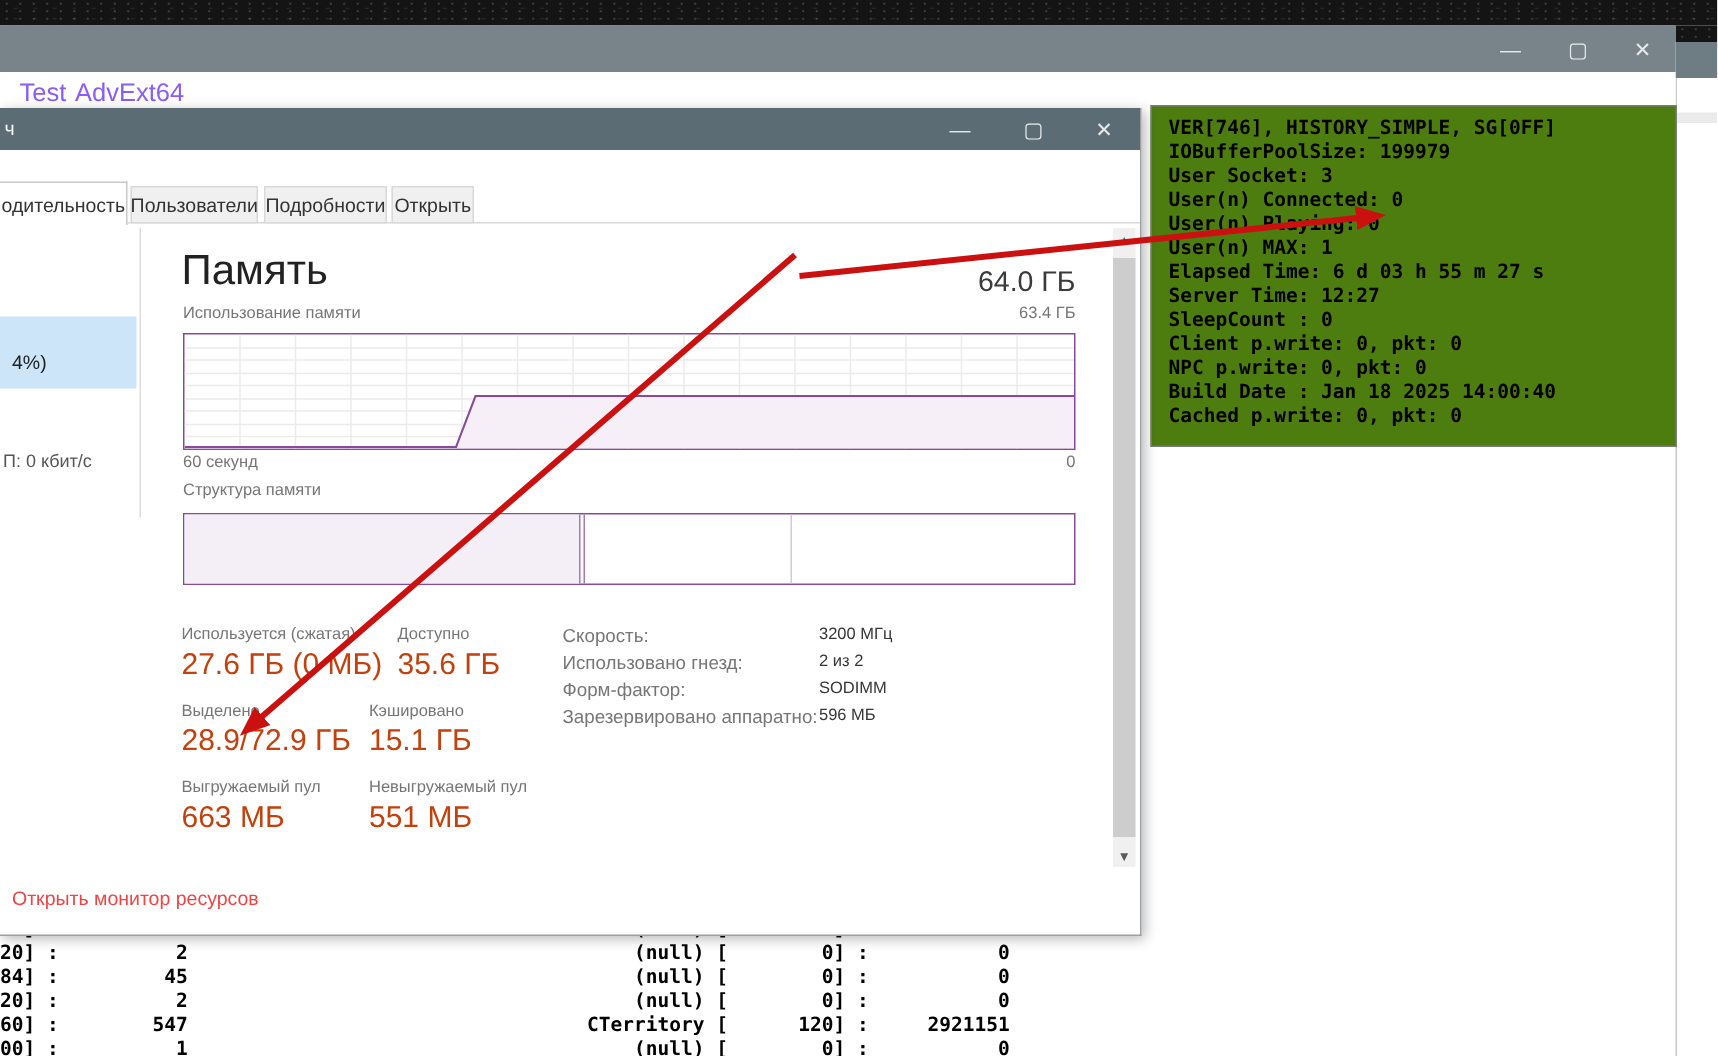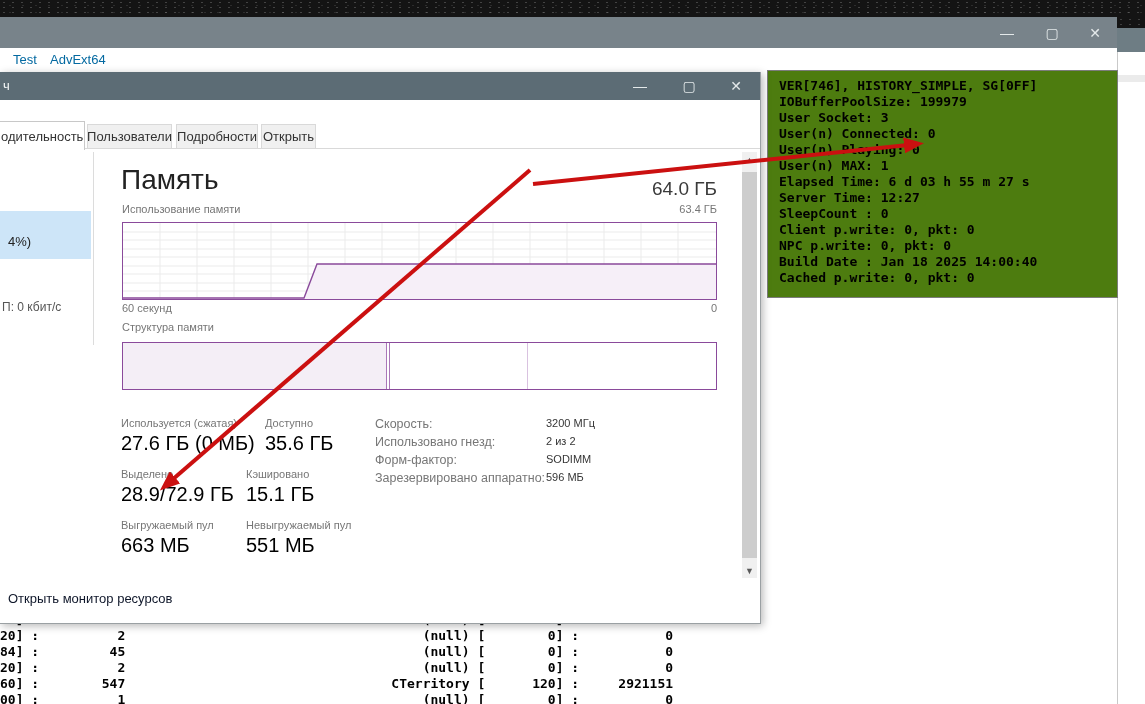--- a/index.html
+++ b/index.html
@@ -16,21 +16,21 @@
     background-image:radial-gradient(rgba(255,255,255,.18) 1px,transparent 1px);background-size:9px 5px;}
   .right-window-bar{left:1117px;top:28px;width:28px;height:24px;background:#6e7d84;}
   .right-window-strip{left:1117px;top:75px;width:28px;height:7px;background:#ebebeb;}
   .right-window-edge{left:1117px;top:52px;width:1px;height:652px;background:#c9c9c9;}
 
   
   .console-titlebar{left:0;top:17px;width:1117px;height:31px;background:#78838a;}
   .win-ctrl{position:absolute;top:0;height:100%;display:flex;align-items:center;justify-content:center;
             color:#e4e9ea;font-size:14px;width:34px;}
   .console-menubar{left:0;top:48px;width:1117px;height:24px;background:#fff;}
-  .menu-item{position:absolute;top:4px;font-size:13px;color:#0369a1;}
+  .menu-item{position:absolute;top:4px;font-size:17px;color:#8b5cf6;}
 
   .debug-panel{left:767px;top:70px;width:349px;height:226px;background:#4d7c0f;border:1px solid #7c7c7c;}
   .debug-panel pre{margin:0;padding:7px 0 0 11px;font-family:"DejaVu Sans Mono",monospace;
                    font-weight:bold;font-size:13px;line-height:16px;color:#000;}
   .console-output{left:0;top:612px;width:760px;}
   .console-output pre{margin:0;font-family:"DejaVu Sans Mono",monospace;font-weight:bold;
                       font-size:13px;line-height:16px;color:#000;}
 
   
   .tm{left:0;top:72px;width:760px;height:551px;background:#fff;z-index:10;
@@ -44,28 +44,28 @@
        display:flex;align-items:center;justify-content:center;}
   .tab.active{top:49px;height:29px;background:#fff;border:1px solid #c8c8c8;border-bottom:none;z-index:3;
               justify-content:flex-start;}
   .tab.inactive{top:52px;height:25px;background:#f0f0f0;border:1px solid #d9d9d9;}
 
   .sb-selected{left:0;top:139px;width:91px;height:48px;background:#cde5f8;}
   .sb-divider{left:93px;top:80px;width:1px;height:193px;background:#dcdcdc;}
 
   .h1{font-size:28px;color:#222;font-weight:normal;}
   .lbl{font-size:11px;color:#767676;}
-  .bigval{font-size:20px;color:#000000;}
+  .bigval{font-size:20px;color:#c2410c;}
   .chart{box-sizing:border-box;border:1px solid #8a4a9b;background:#fff;}
   .compbar{box-sizing:border-box;border:1px solid #8a4a9b;background:#fff;}
   .seg1{position:absolute;left:0;top:0;height:100%;width:263px;background:#f4eef6;}
   .divline{position:absolute;top:0;height:100%;width:1px;}
   .detail-lbl{font-size:12.5px;color:#767676;}
   .detail-val{font-size:11px;color:#363636;}
-  .link{font-size:13px;color:#0f172a;}
+  .link{font-size:13px;color:#ef4444;}
 
   .scrollbar{left:742px;top:80px;width:15px;height:426px;background:#f0f0f0;}
   .sb-thumb{position:absolute;left:0;top:20px;width:15px;height:386px;background:#cdcdcd;}
   .sb-arrow{position:absolute;left:0;width:15px;height:15px;color:#5a5a5a;font-size:9px;
             display:flex;align-items:center;justify-content:center;}
 
   .overlay{position:absolute;left:0;top:0;z-index:50;pointer-events:none;}
 </style>
 </head>
 <body>

